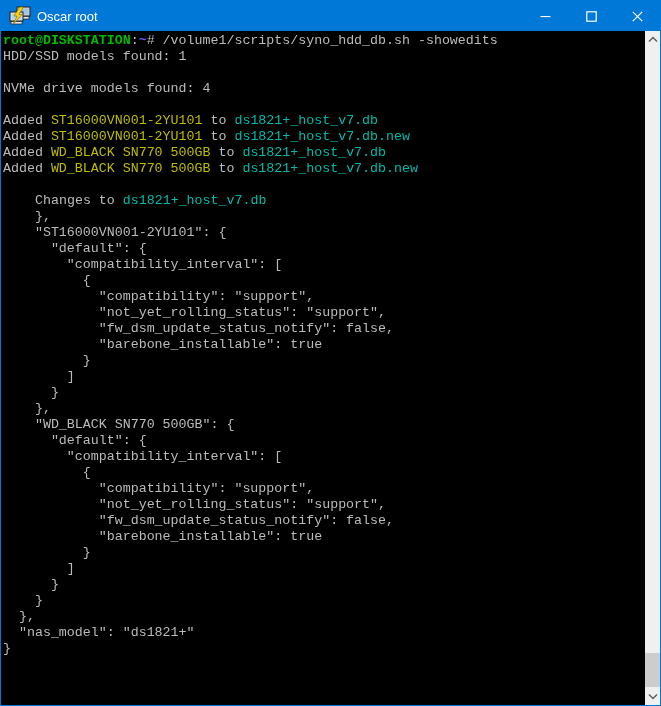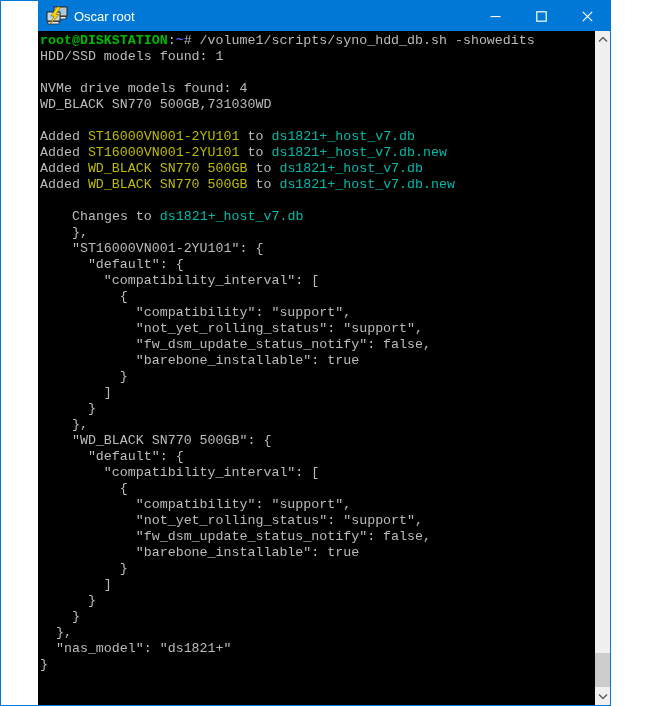--- a/index.html
+++ b/index.html
@@ -1,21 +1,20 @@
 <!DOCTYPE html>
 <html><head>
 <meta charset="utf-8">
 <style>
   html, body { margin: 0; padding: 0; background: #ffffff; }
   .window {
-    width: 611px; height: 706px; box-sizing: border-box;
+    width: 661px; height: 706px; box-sizing: border-box;
     border: 1px solid #0078d7;
     display: flex; flex-direction: column;
     font-family: "Liberation Sans", sans-serif;
-    padding-left: 37px;
   }
   .titlebar {
     flex: 0 0 30px; height: 30px; background: #0078d7;
     display: flex; align-items: center;
   }
   .app-icon { margin-left: 8px; width: 22px; height: 20px; display: flex; align-items: center; }
   .title-text { color: #ffffff; font-size: 13px; margin-left: 6px; white-space: nowrap; }
   .controls { margin-left: auto; display: flex; height: 100%; }
   .ctrl { width: 46px; height: 100%; display: flex; align-items: center; justify-content: center; cursor: default; }
   .win-body { flex: 1; display: flex; min-height: 0; background: #737373; }
@@ -70,21 +69,20 @@
       </div>
     </div>
   </div>
 
   <div class="win-body">
     <div class="terminal" style="background: rgb(0, 0, 0);">
         <div class="term-line"><span style="color: rgb(0, 187, 0); font-weight: bold;">root@DISKSTATION</span><span style="color: rgb(187, 187, 187);">:</span><span style="color: rgb(92, 92, 255); font-weight: bold;">~</span><span style="color: rgb(187, 187, 187);"># /volume1/scripts/syno_hdd_db.sh -showedits</span></div>
         <div class="term-line"><span style="color: rgb(187, 187, 187);">HDD/SSD models found: 1</span></div>
         <div class="term-line"></div>
         <div class="term-line"><span style="color: rgb(187, 187, 187);">NVMe drive models found: 4</span></div>
-        <div class="term-line"><span style="color: rgb(187, 187, 187);">WD_BLACK SN770 500GB,731030WD</span></div>
         <div class="term-line"></div>
         <div class="term-line"><span style="color: rgb(187, 187, 187);">Added </span><span style="color: rgb(188, 188, 0);">ST16000VN001-2YU101</span><span style="color: rgb(187, 187, 187);"> to </span><span style="color: rgb(0, 187, 170);">ds1821+_host_v7.db</span></div>
         <div class="term-line"><span style="color: rgb(187, 187, 187);">Added </span><span style="color: rgb(188, 188, 0);">ST16000VN001-2YU101</span><span style="color: rgb(187, 187, 187);"> to </span><span style="color: rgb(0, 187, 170);">ds1821+_host_v7.db.new</span></div>
         <div class="term-line"><span style="color: rgb(187, 187, 187);">Added </span><span style="color: rgb(188, 188, 0);">WD_BLACK SN770 500GB</span><span style="color: rgb(187, 187, 187);"> to </span><span style="color: rgb(0, 187, 170);">ds1821+_host_v7.db</span></div>
         <div class="term-line"><span style="color: rgb(187, 187, 187);">Added </span><span style="color: rgb(188, 188, 0);">WD_BLACK SN770 500GB</span><span style="color: rgb(187, 187, 187);"> to </span><span style="color: rgb(0, 187, 170);">ds1821+_host_v7.db.new</span></div>
         <div class="term-line"></div>
         <div class="term-line"><span style="color: rgb(187, 187, 187); margin-left: 32px;">Changes to </span><span style="color: rgb(0, 187, 170);">ds1821+_host_v7.db</span></div>
         <div class="term-line"><span style="color: rgb(187, 187, 187);">    },</span></div>
         <div class="term-line"><span style="color: rgb(187, 187, 187);">    "ST16000VN001-2YU101": {</span></div>
         <div class="term-line"><span style="color: rgb(187, 187, 187);">      "default": {</span></div>

